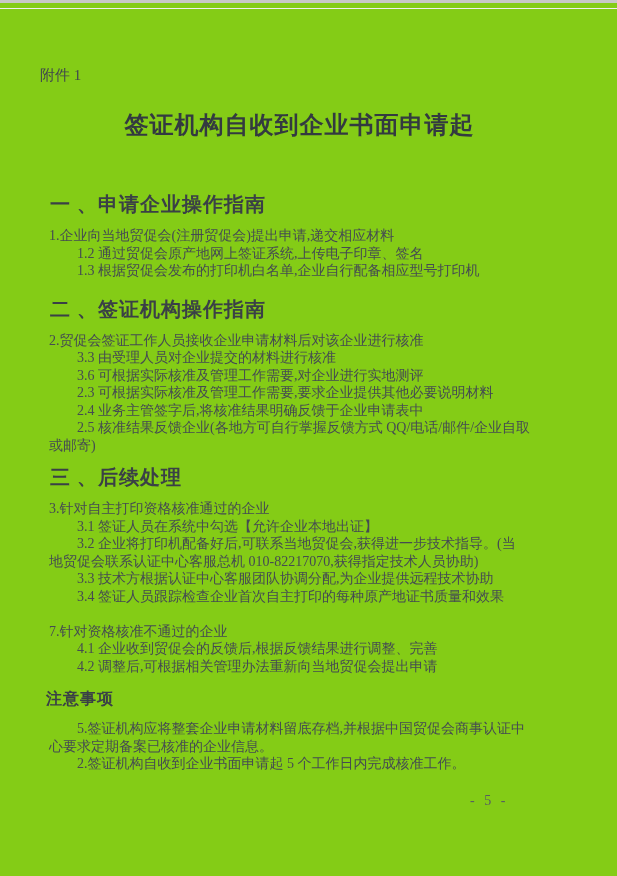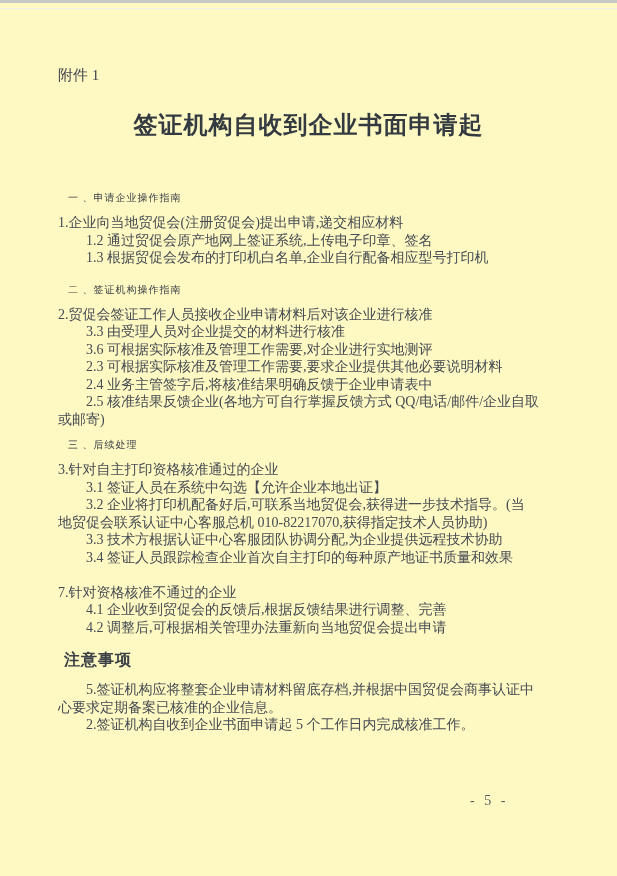--- a/index.html
+++ b/index.html
@@ -5,23 +5,23 @@
   html, body {
     margin: 0;
     padding: 0;
     background: #ffffff;
   }
   .page {
     position: relative;
     width: 617px;
     height: 876px;
     box-sizing: border-box;
-    background: #fef9c3;
+    background: #84cc16;
     overflow: hidden;
-    padding: 0 58px 0 58px;
+    padding: 0 58px 0 40px;
     font-family: "Liberation Serif", "DejaVu Serif", serif;
     color: #454b52;
   }
   .scan-edge {
     position: absolute;
     top: 0; left: 0;
     width: 100%;
     height: 3px;
     background: #c8c8c8;
   }
@@ -46,33 +46,33 @@
     letter-spacing: 1px;
     color: #333a40;
   }
   section { margin: 0; }
   .sec-first   { margin-top: 50px; }
   .sec-next    { margin-top: 16px; }
   .sec-third   { margin-top: 10px; }
   .sec-notes   { margin-top: 14px; }
   .sec-heading {
     margin: 0 0 9px 10px;
-    font-size: 10px;
-    font-weight: normal;
+    font-size: 20px;
+    font-weight: bold;
     color: #3a4046;
     letter-spacing: 1px;
   }
   .notes-heading {
     margin: 0 0 10px 6px;
     font-size: 16px;
     font-weight: bold;
     color: #3a4046;
     letter-spacing: 1px;
   }
-  .sec-body { margin: 0; }
+  .sec-body { margin: 9px; }
   .line {
     font-size: 14px;
     line-height: 17.5px;
     white-space: nowrap;
     color: #454b52;
   }
   .line.indent1 { padding-left: 28px; }
   .line.blank { height: 17.5px; }
   .page-number {
     position: absolute;

